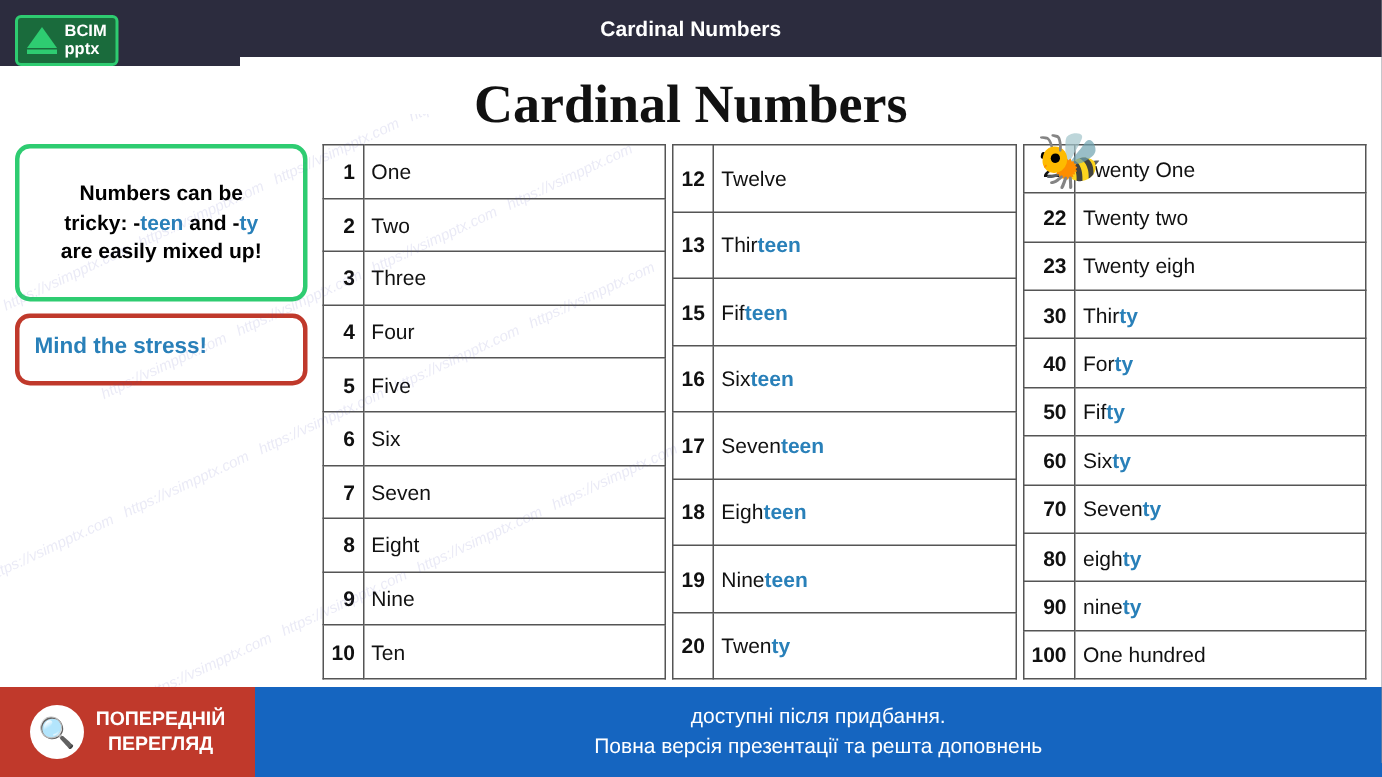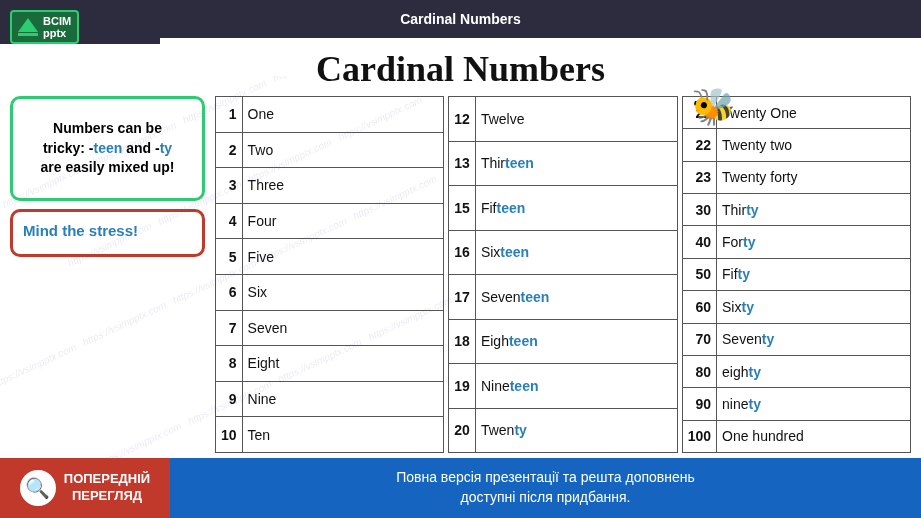--- a/index.html
+++ b/index.html
@@ -365,21 +365,21 @@
           <tr>
               <td class="num-col">21</td>
               <td class="word-col">Twenty One</td>
             </tr>
           <tr>
               <td class="num-col">22</td>
               <td class="word-col">Twenty two</td>
             </tr>
           <tr>
               <td class="num-col">23</td>
-              <td class="word-col">Twenty forty</td>
+              <td class="word-col">Twenty eigh</td>
             </tr>
           <tr>
               <td class="num-col">30</td>
               <td class="word-col">Thir<span class="ty-highlight">ty</span></td>
             </tr>
           <tr>
               <td class="num-col">40</td>
               <td class="word-col">For<span class="ty-highlight">ty</span></td>
             </tr>
           <tr>
@@ -414,16 +414,16 @@
 
 <div class="bottom-bar">
   <div class="preview-btn">
     <div class="preview-icon">🔍</div>
     <div class="preview-text">
       <div>ПОПЕРЕДНІЙ</div>
       <div>ПЕРЕГЛЯД</div>
     </div>
   </div>
   <div class="bottom-message">
+    <div>доступні після придбання.</div>
     <div>Повна версія презентації та решта доповнень</div>
-    <div>доступні після придбання.</div>
   </div>
 </div>
 
 </body></html>

